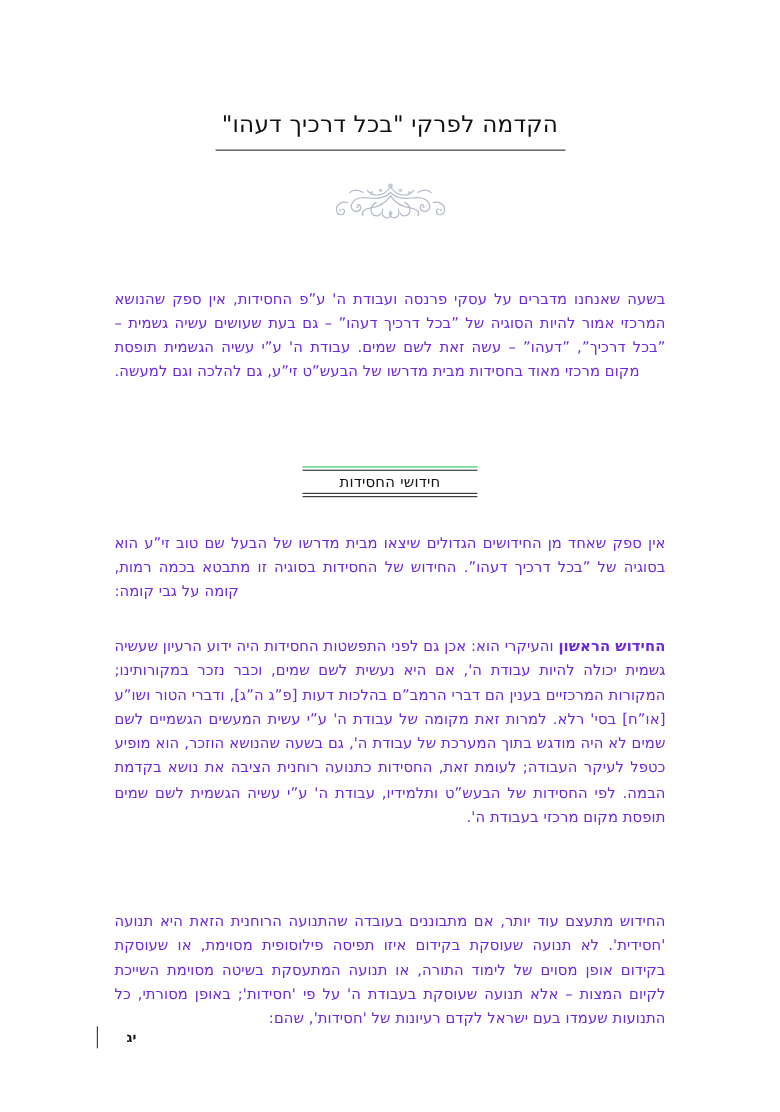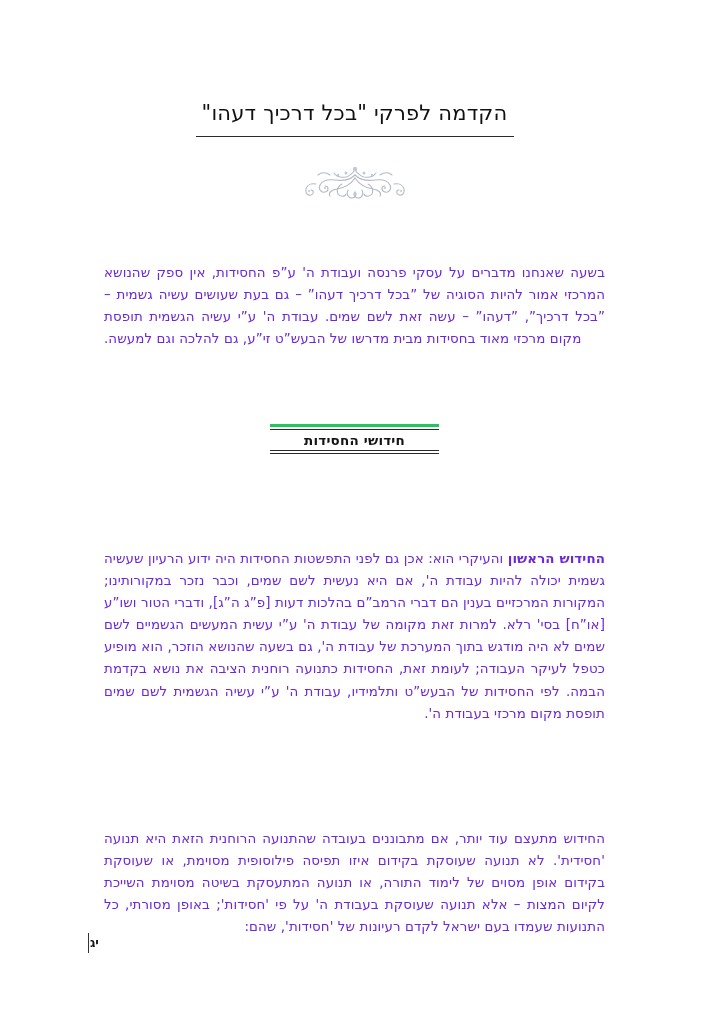--- a/index.html
+++ b/index.html
@@ -75,25 +75,24 @@
     position: absolute;
     top: 424px;
     left: 0;
     right: 0;
     display: flex;
     justify-content: center;
   }
   .section-heading {
     display: inline-block;
     padding: 3px 34px 4px 34px;
-    border-top: 3px solid #22c55e;
+    border-top: 1px solid #22c55e;
     border-bottom: 1px solid #2b2b2b;
     position: relative;
     direction: rtl;
-    font-weight: bold;
   }
   .section-heading::before,
   .section-heading::after {
     content: "";
     position: absolute;
     left: 0;
     right: 0;
     height: 1px;
     background: #2b2b2b;
   }
@@ -102,21 +101,21 @@
   .section-heading span {
     font-size: 13.5px;
     color: #141414;
     letter-spacing: 0.2px;
   }
 
   
   .block { position: absolute; right: 104px; left: 104px; direction: rtl; }
   #block-intro    { top: 262px; }
   #block-body1    { top: 484px; }
-  #block-body2    { top: 548px; }
+  #block-body2    { top: 578px; }
   #block-body3    { top: 828px; }
 
   
   .footer {
     position: absolute;
     bottom: 58px;
     left: 0;
     right: 0;
     height: 24px;
   }
@@ -125,21 +124,21 @@
     left: 88px;
     bottom: 0;
     display: flex;
     align-items: center;
     direction: rtl;
   }
   .folio-num {
     font-size: 12px;
     font-weight: 700;
     color: #141414;
-    margin-left: 1px;
+    margin-left: 26px;
   }
   .folio-rule {
     width: 1px;
     height: 20px;
     background: #333333;
   }
 </style>
 </head>
 <body>
 
@@ -186,20 +185,23 @@
   <div class="block" id="block-intro">
     <p class="para last-center-end">בשעה שאנחנו מדברים על עסקי פרנסה ועבודת ה' ע”פ החסידות, אין ספק שהנושא המרכזי אמור להיות הסוגיה של ”בכל דרכיך דעהו” – גם בעת שעושים עשיה גשמית – ”בכל דרכיך”, ”דעהו” – עשה זאת לשם שמים. עבודת ה' ע”י עשיה הגשמית תופסת מקום מרכזי מאוד בחסידות מבית מדרשו של הבעש”ט זי”ע, גם להלכה וגם למעשה.</p>
   </div>
 
   <div class="section-heading-wrap">
     <div class="section-heading">
       <span>חידושי החסידות</span>
     </div>
   </div>
 
+  <div class="block" id="block-body1">
+    <p class="para last-center-end">אין ספק שאחד מן החידושים הגדולים שיצאו מבית מדרשו של הבעל שם טוב זי”ע הוא בסוגיה של ”בכל דרכיך דעהו”. החידוש של החסידות בסוגיה זו מתבטא בכמה רמות, קומה על גבי קומה:</p>
+  </div>
 
   <div class="block" id="block-body2">
     <p class="para"><b class="lead">החידוש הראשון</b><span> והעיקרי הוא: אכן גם לפני התפשטות החסידות היה ידוע הרעיון שעשיה גשמית יכולה להיות עבודת ה', אם היא נעשית לשם שמים, וכבר נזכר במקורותינו; המקורות המרכזיים בענין הם דברי הרמב”ם בהלכות דעות [פ”ג ה”ג], ודברי הטור ושו”ע [או”ח] בסי' רלא. למרות זאת מקומה של עבודת ה' ע”י עשית המעשים הגשמיים לשם שמים לא היה מודגש בתוך המערכת של עבודת ה', גם בשעה שהנושא הוזכר, הוא מופיע כטפל לעיקר העבודה; לעומת זאת, החסידות כתנועה רוחנית הציבה את נושא בקדמת הבמה. לפי החסידות של הבעש”ט ותלמידיו, עבודת ה' ע”י עשיה הגשמית לשם שמים תופסת מקום מרכזי בעבודת ה'.</span></p>
   </div>
 
   <div class="block" id="block-body3">
     <p class="para">החידוש מתעצם עוד יותר, אם מתבוננים בעובדה שהתנועה הרוחנית הזאת היא תנועה 'חסידית'. לא תנועה שעוסקת בקידום איזו תפיסה פילוסופית מסוימת, או שעוסקת בקידום אופן מסוים של לימוד התורה, או תנועה המתעסקת בשיטה מסוימת השייכת לקיום המצות – אלא תנועה שעוסקת בעבודת ה' על פי 'חסידות'; באופן מסורתי, כל התנועות שעמדו בעם ישראל לקדם רעיונות של 'חסידות', שהם:</p>
   </div>
 
   <div class="footer">

